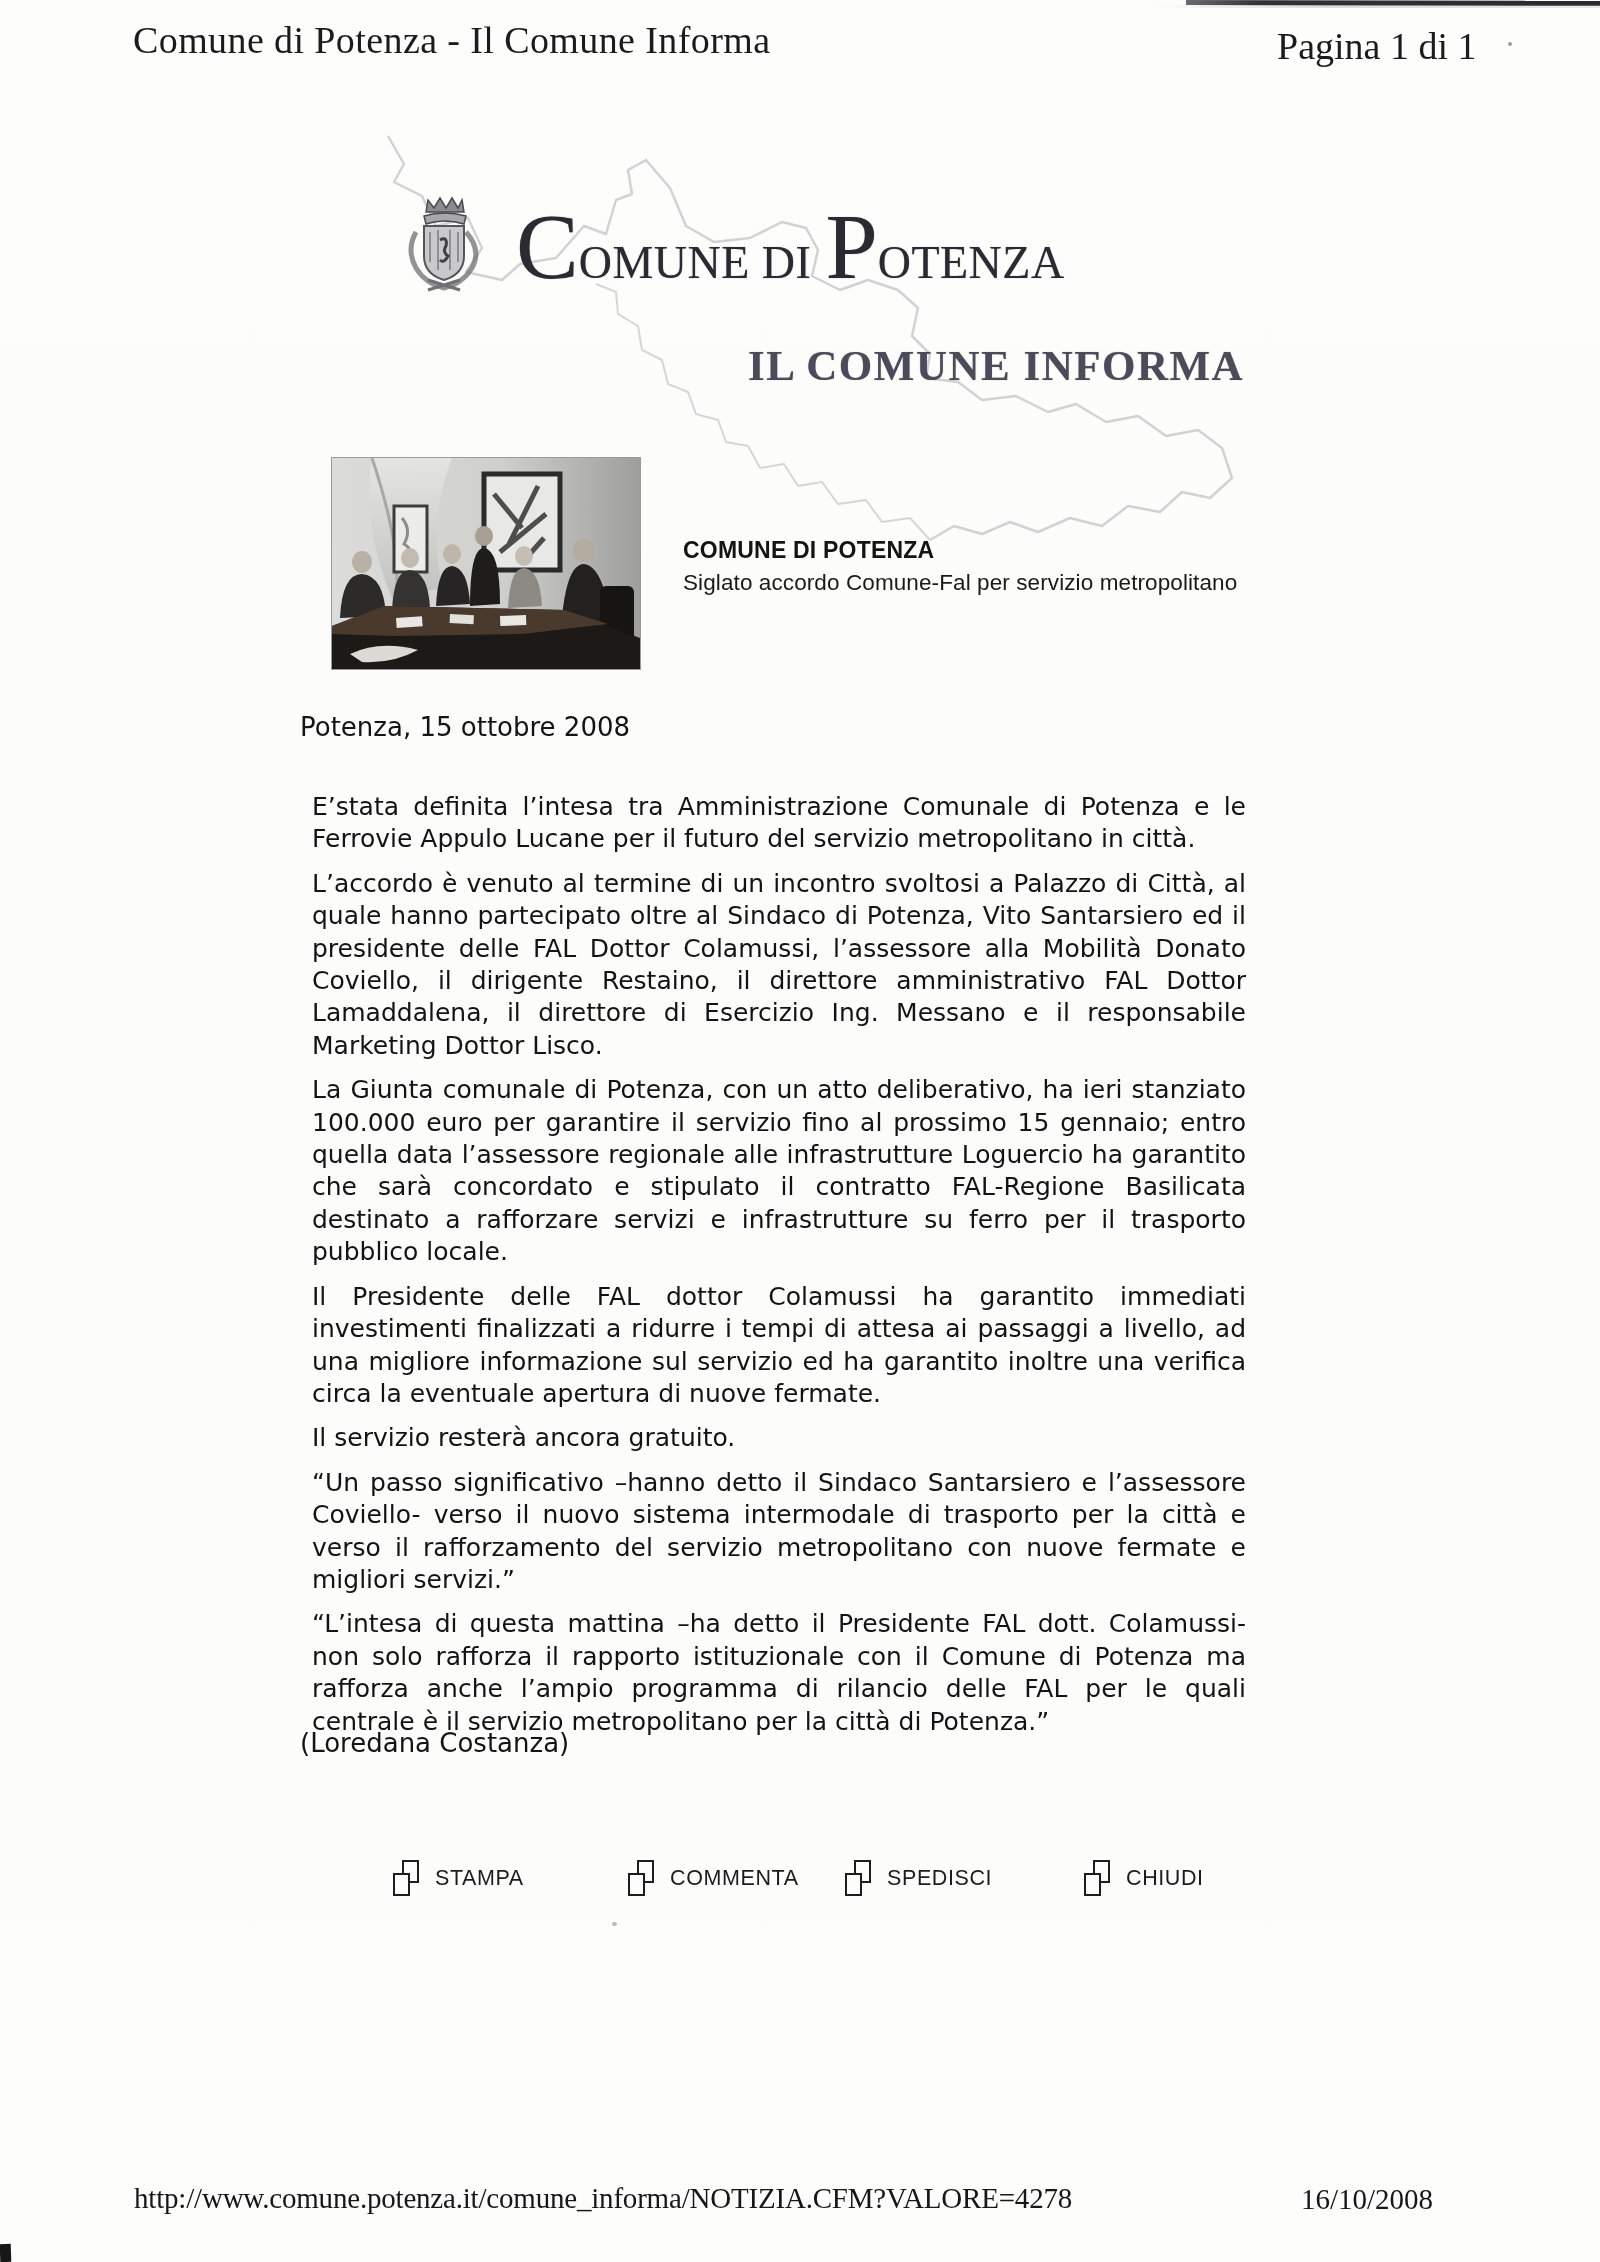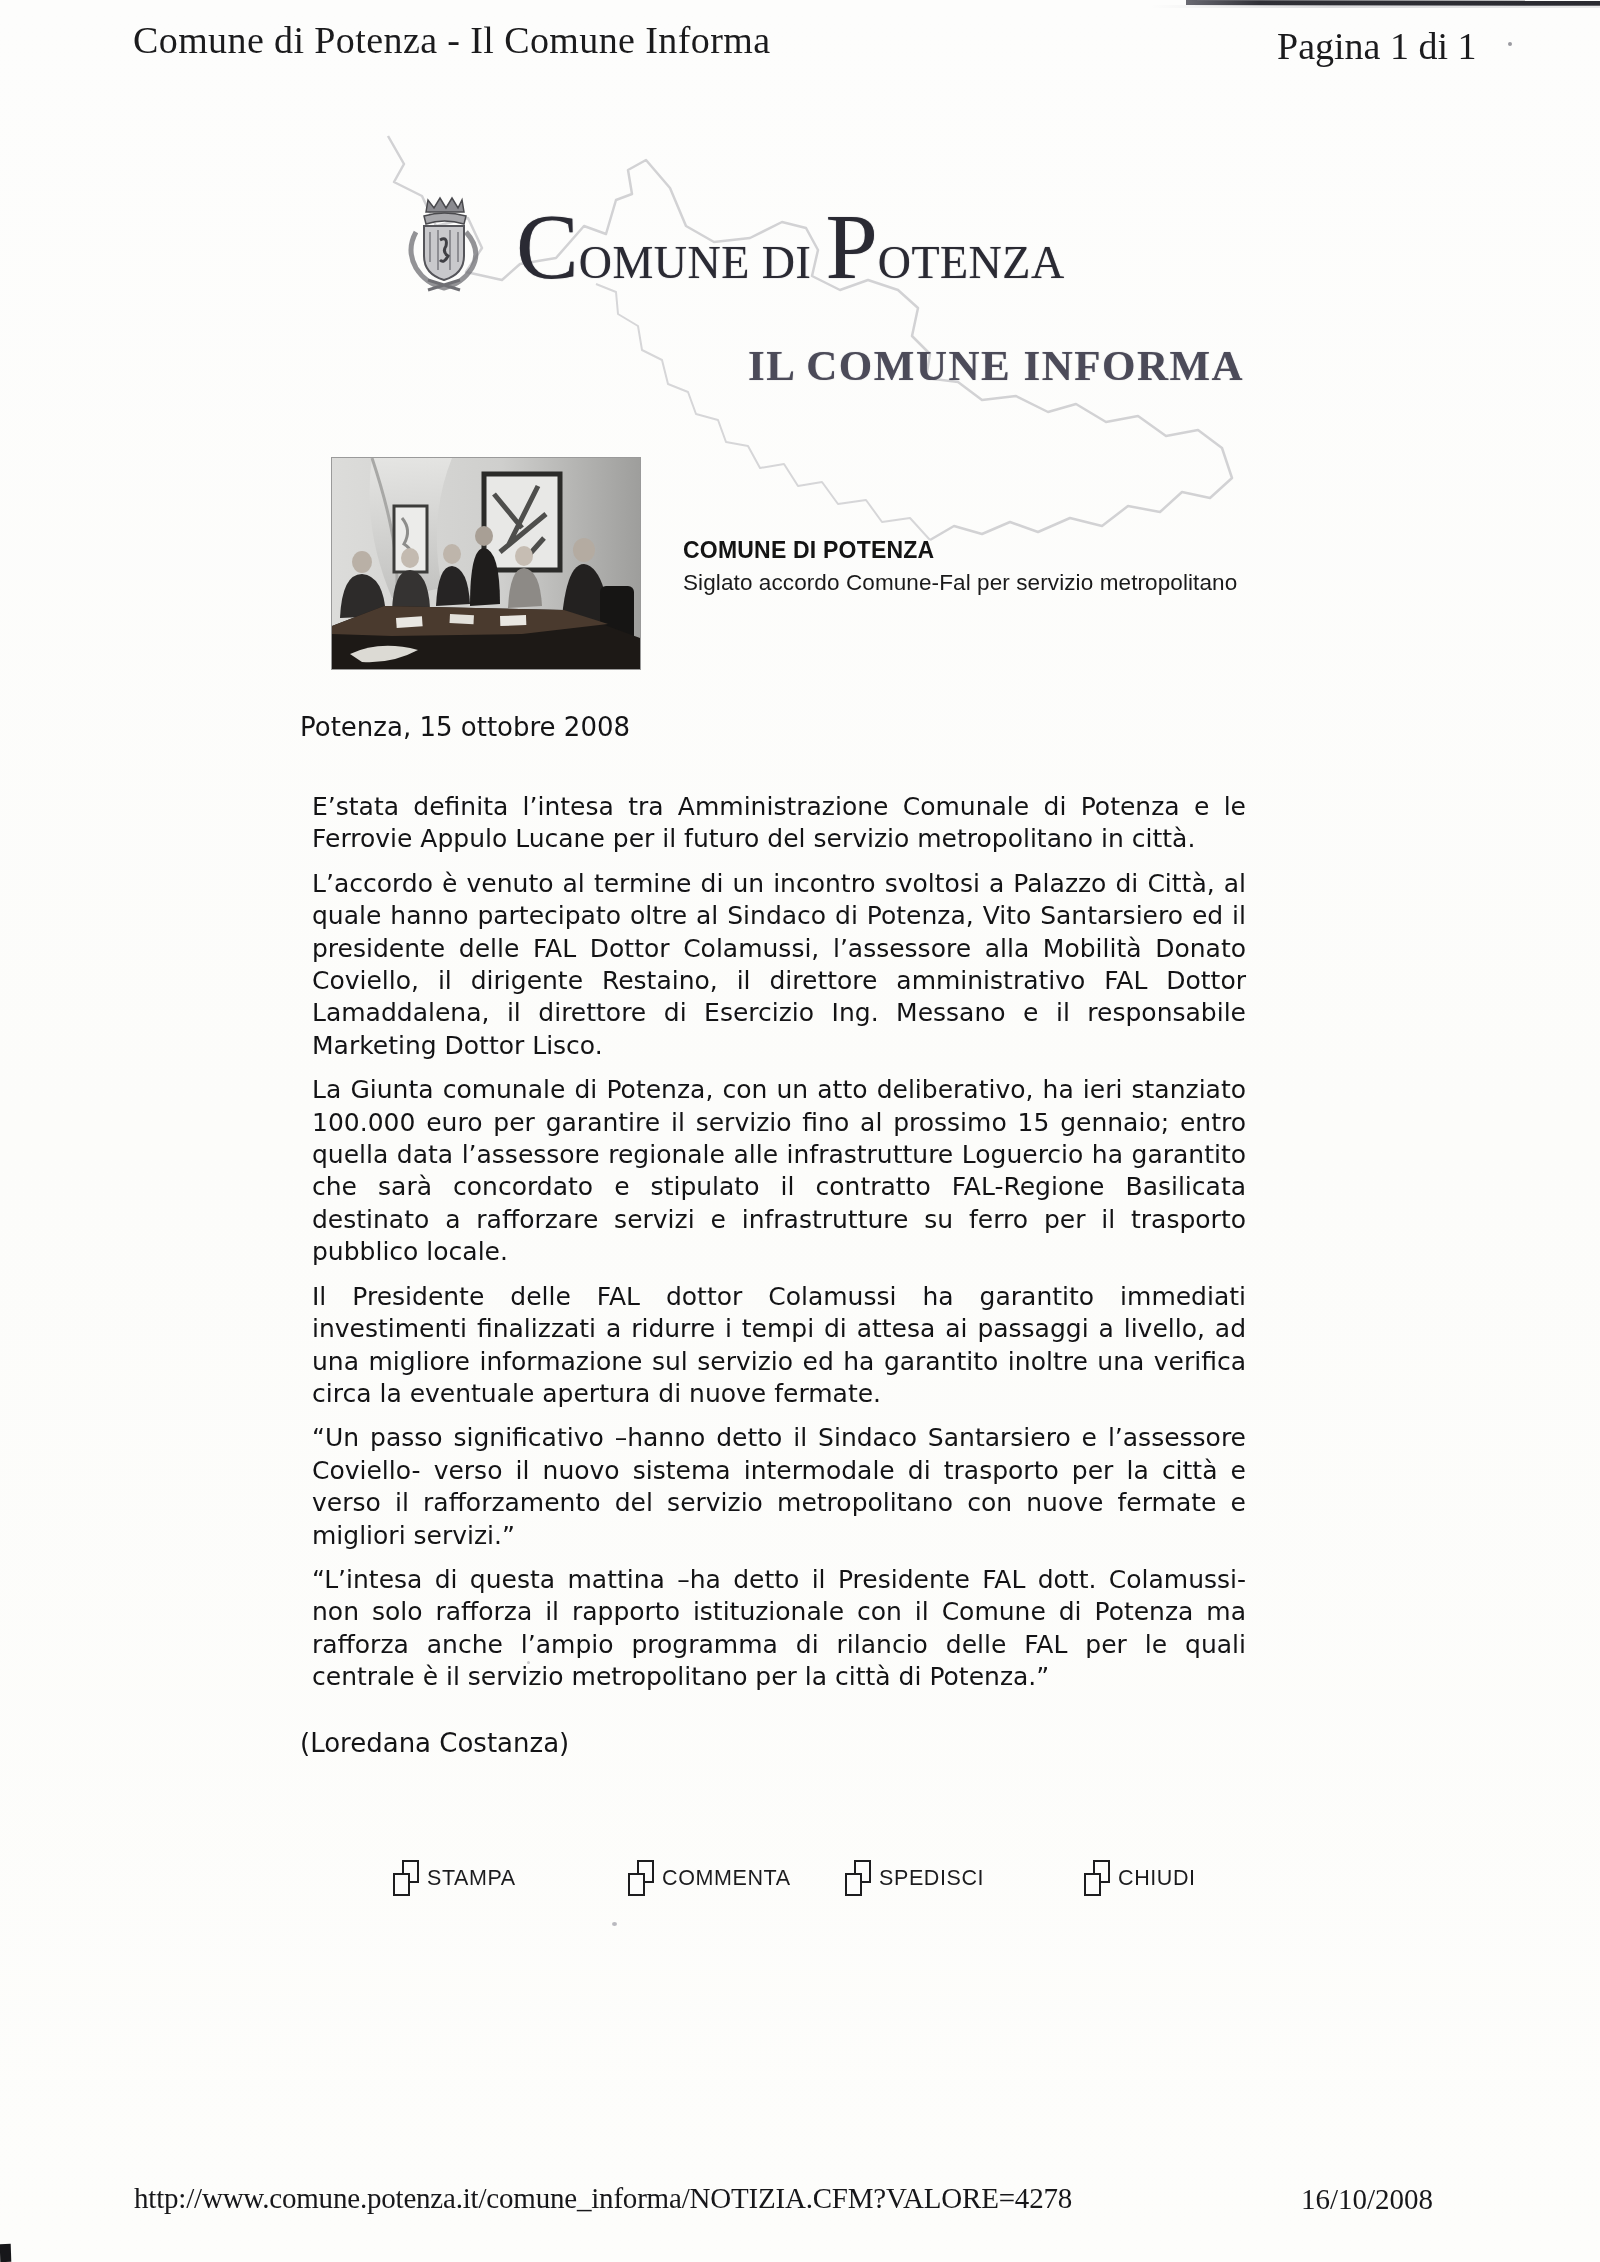--- a/index.html
+++ b/index.html
@@ -92,21 +92,21 @@
   }
   .article-body p { margin: 12px; }
   .signature {
     position: absolute; left: 300px; top: 1728px;
     font-size: 26px; color: #141416;
   }
 
   
   .toolbar { position: absolute; left: 0; top: 1860px; width: 1600px; height: 46px; }
   .toolbar-btn {
-    position: absolute; top: 0; display: flex; align-items: center; gap: 8px;
+    position: absolute; top: 0; display: flex; align-items: center; gap: 16px;
     background: none; border: none; padding: 0; cursor: pointer;
     font-family: "Liberation Sans", sans-serif; font-size: 21.5px; color: #1c1c1e;
     letter-spacing: 0.6px;
   }
   .toolbar-btn:nth-child(1) { left: 393px; }
   .toolbar-btn:nth-child(2) { left: 628px; }
   .toolbar-btn:nth-child(3) { left: 845px; }
   .toolbar-btn:nth-child(4) { left: 1084px; }
   .pages-icon { width: 26px; height: 36px; position: relative; display: inline-block; }
   .pages-icon .back, .pages-icon .front {
@@ -227,20 +227,21 @@
   <div class="photo-caption-title">COMUNE DI POTENZA</div>
   <div class="photo-caption-subtitle">Siglato accordo Comune-Fal per servizio metropolitano</div>
 
   <div class="dateline">Potenza, 15 ottobre 2008</div>
 
   <div class="article-body">
     <p>E’stata definita l’intesa tra Amministrazione Comunale di Potenza e le Ferrovie Appulo Lucane per il futuro del servizio metropolitano in città.</p>
     <p>L’accordo è venuto al termine di un incontro svoltosi a Palazzo di Città, al quale hanno partecipato oltre al Sindaco di Potenza, Vito Santarsiero ed il presidente delle FAL Dottor Colamussi, l’assessore alla Mobilità Donato Coviello, il dirigente Restaino, il direttore amministrativo FAL Dottor Lamaddalena, il direttore di Esercizio Ing. Messano e il responsabile Marketing Dottor Lisco.</p>
     <p>La Giunta comunale di Potenza, con un atto deliberativo, ha ieri stanziato 100.000 euro per garantire il servizio fino al prossimo 15 gennaio; entro quella data l’assessore regionale alle infrastrutture Loguercio ha garantito che sarà concordato e stipulato il contratto FAL-Regione Basilicata destinato a rafforzare servizi e infrastrutture su ferro per il trasporto pubblico locale.</p>
     <p>Il Presidente delle FAL dottor Colamussi ha garantito immediati investimenti finalizzati a ridurre i tempi di attesa ai passaggi a livello, ad una migliore informazione sul servizio ed ha garantito inoltre una verifica circa la eventuale apertura di nuove fermate.</p>
+    <p>Il servizio resterà ancora gratuito.</p>
     <p>“Un passo significativo –hanno detto il Sindaco Santarsiero e l’assessore Coviello- verso il nuovo sistema intermodale di trasporto per la città e verso il rafforzamento del servizio metropolitano con nuove fermate e migliori servizi.”</p>
     <p>“L’intesa di questa mattina –ha detto il Presidente FAL dott. Colamussi- non solo rafforza il rapporto istituzionale con il Comune di Potenza ma rafforza anche l’ampio programma di rilancio delle FAL per le quali centrale è il servizio metropolitano per la città di Potenza.”</p>
   </div>
 
   <div class="signature">(Loredana Costanza)</div>
 
   <div class="toolbar">
     <button class="toolbar-btn">
       <span class="pages-icon">
           <span class="back"></span>

